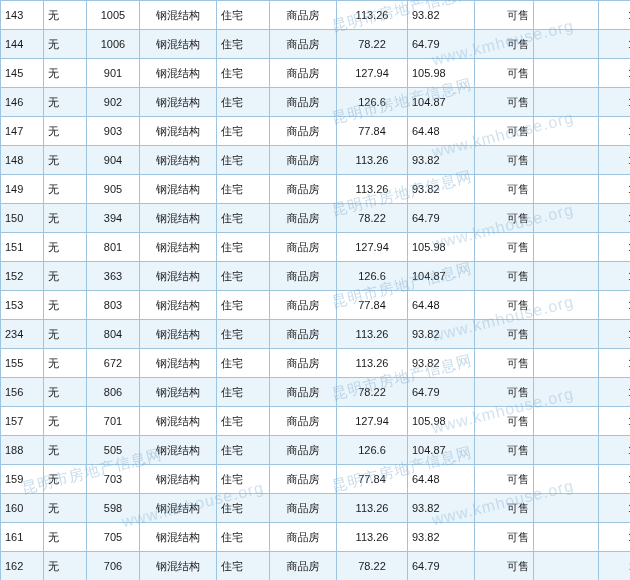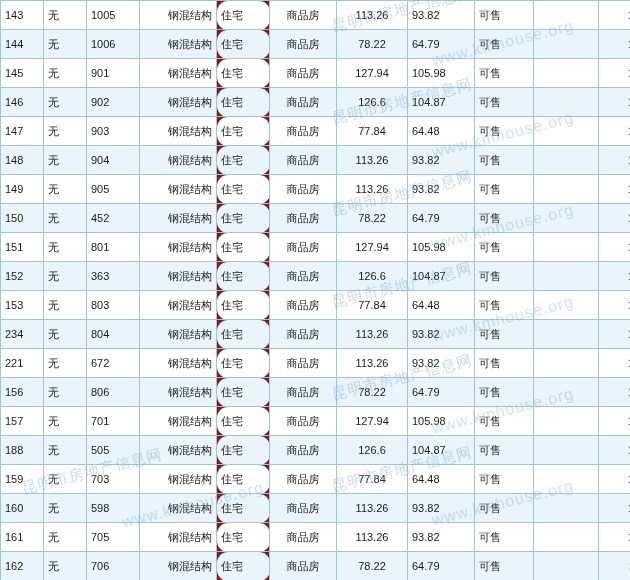--- a/index.html
+++ b/index.html
@@ -11,21 +11,21 @@
     width: 630px;
     height: 580px;
     overflow: hidden;
     font-family: "Liberation Sans", sans-serif;
   }
   #table-wrap {
     position: relative;
     width: 630px;
     height: 580px;
     overflow: hidden;
-    background: #7f1d1d;
+    background: #701a75;
   }
   table.grid {
     border-collapse: collapse;
     width: 630px;
     table-layout: fixed;
     font-size: 11px;
     color: #1a1a1a;
   }
   table.grid td {
     border: 1px solid #9fc4e0;
@@ -34,27 +34,27 @@
     overflow: hidden;
     white-space: nowrap;
     vertical-align: middle;
     background: #ffffff;
   }
   tr.alt td {
     background: #eaf4fb;
   }
   .c-index   { width: 34px;  text-align: left;   padding-left: 6px; }
   .c-blank   { width: 34px;  text-align: left;   padding-left: 6px; }
-  .c-unit    { width: 44px;  }
-  .c-struct  { width: 68px;  text-align: right;   padding-left: 4px; }
-  .c-use     { width: 44px;  text-align: left;   padding-left: 4px; border-radius: 11px; }
+  .c-unit    { width: 44px;  text-align: center; }
+  .c-struct  { width: 68px;  text-align: center;   padding-left: 4px; }
+  .c-use     { width: 44px;  text-align: left;   padding-left: 4px; }
   .c-type    { width: 58px;  text-align: center;   padding-left: 4px; }
   .c-area1   { width: 62px;  text-align: center;  padding-right: 10px; }
   .c-area2   { width: 58px;   padding-right: 10px; }
-  .c-status  { width: 50px;  text-align: left;   padding-left: 8px; }
+  .c-status  { width: 50px;  text-align: right;   padding-left: 8px; }
   .c-gap     { width: 56px; }
   .c-price   { width: 70px;  text-align: right;  padding-right: 12px; }
 
   
   .watermark-layer {
     position: absolute;
     left: 0;
     top: 0;
     width: 630px;
     height: 580px;
@@ -169,21 +169,21 @@
           <td class="c-type">商品房</td>
           <td class="c-area1">113.26</td>
           <td class="c-area2">93.82</td>
           <td class="c-status">可售</td>
           <td class="c-gap"></td>
           <td class="c-price">11442.67</td>
         </tr>
         <tr class="alt">
           <td class="c-index">150</td>
           <td class="c-blank">无</td>
-          <td class="c-unit">452</td>
+          <td class="c-unit">394</td>
           <td class="c-struct">钢混结构</td>
           <td class="c-use">住宅</td>
           <td class="c-type">商品房</td>
           <td class="c-area1">78.22</td>
           <td class="c-area2">64.79</td>
           <td class="c-status">可售</td>
           <td class="c-gap"></td>
           <td class="c-price">11540.68</td>
         </tr>
         <tr>
@@ -232,21 +232,21 @@
           <td class="c-struct">钢混结构</td>
           <td class="c-use">住宅</td>
           <td class="c-type">商品房</td>
           <td class="c-area1">113.26</td>
           <td class="c-area2">93.82</td>
           <td class="c-status">可售</td>
           <td class="c-gap"></td>
           <td class="c-price">11329.96</td>
         </tr>
         <tr>
-          <td class="c-index">221</td>
+          <td class="c-index">155</td>
           <td class="c-blank">无</td>
           <td class="c-unit">672</td>
           <td class="c-struct">钢混结构</td>
           <td class="c-use">住宅</td>
           <td class="c-type">商品房</td>
           <td class="c-area1">113.26</td>
           <td class="c-area2">93.82</td>
           <td class="c-status">可售</td>
           <td class="c-gap"></td>
           <td class="c-price">11427.97</td>

